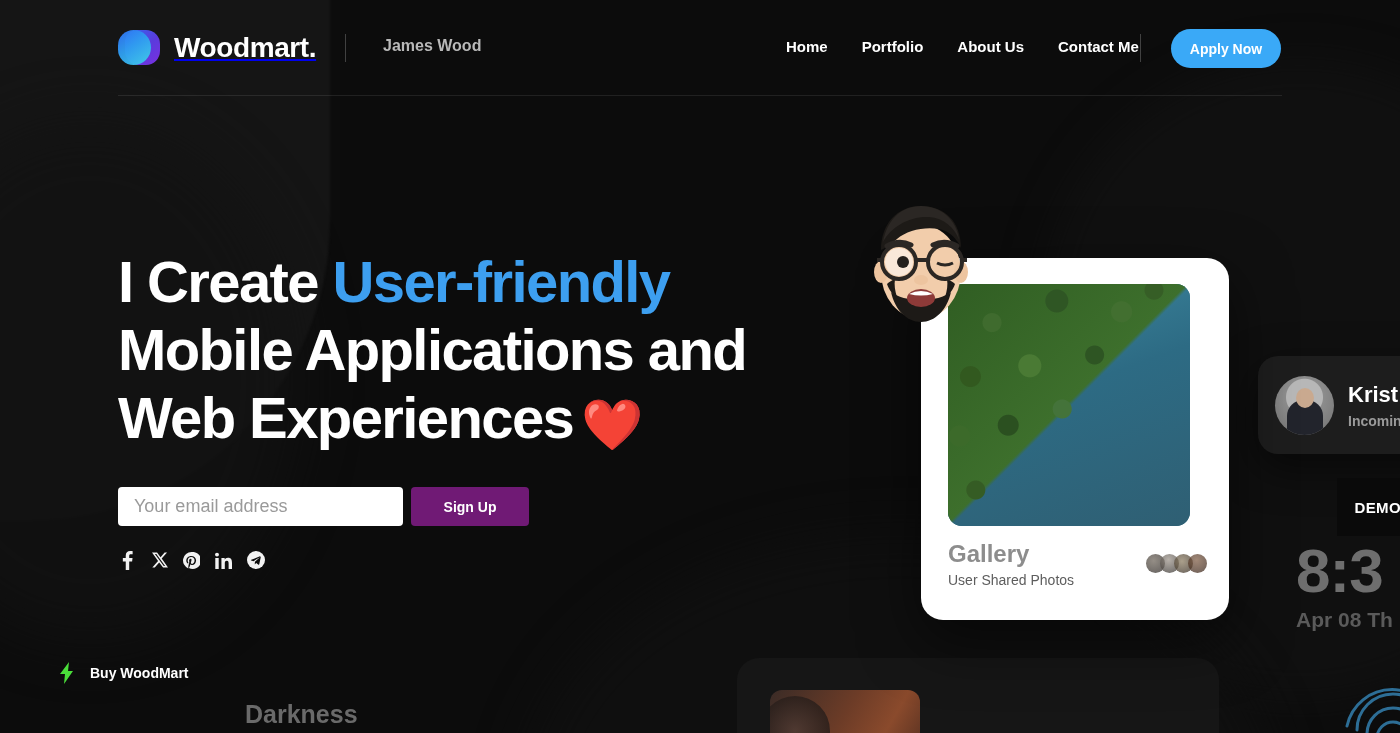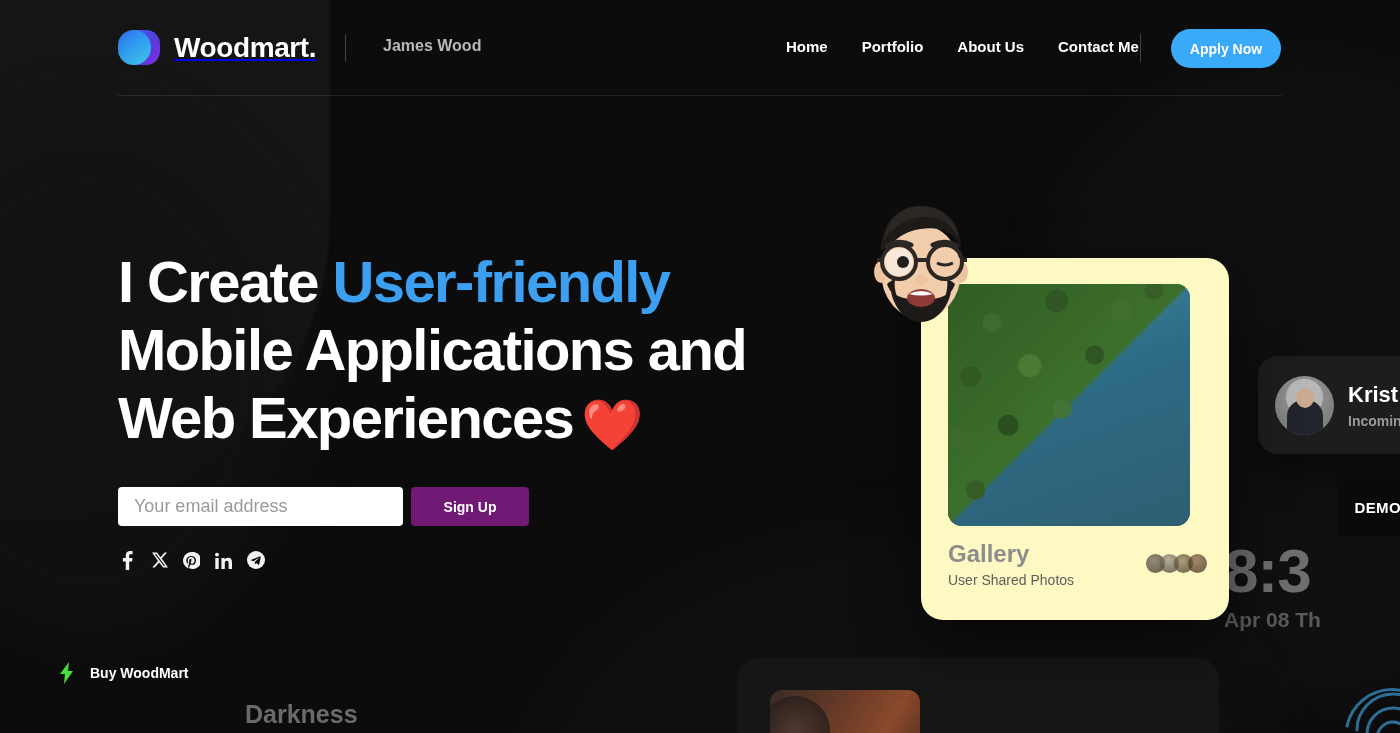--- a/index.html
+++ b/index.html
@@ -134,21 +134,21 @@
   .buy-badge span { color:#ffffff; font-size:14px; font-weight:700; }
 
   
   .memoji {
     position:absolute; left:855px; top:180px; width:130px; height:175px; z-index:22;
   }
 
   
   .gallery-card {
     position:absolute; left:921px; top:258px; width:308px; height:362px;
-    background:#fef9c3; border-radius:22px; z-index:18;
+    background:#ffffff; border-radius:22px; z-index:18;
     box-shadow:0 20px 60px rgba(0,0,0,.55);
   }
   .gallery-photo {
     position:absolute; left:27px; top:26px; width:242px; height:242px;
     border-radius:14px; overflow:hidden;
     background:#2a6d82;
   }
   .gallery-photo .water {
     position:absolute; inset:0;
     background:linear-gradient(160deg,#3f8ca3 0%,#2d6b84 45%,#2f5f73 100%);
@@ -216,21 +216,21 @@
 
   
   .demos-badge {
     position:absolute; left:1337px; top:478px; width:92px; height:58px;
     background:#0a0a0a; z-index:30;
     display:flex; align-items:center; justify-content:center;
   }
   .demos-badge span { color:#ffffff; font-size:15px; font-weight:700; letter-spacing:.4px; }
 
   
-  .clock-wrap { position:absolute; left:1224px; top:540px; z-index:14; }
+  .clock-wrap { position:absolute; left:1296px; top:540px; z-index:14; }
   .clock-time {
     color:#6e6e6e; font-size:62px; font-weight:700; letter-spacing:-1px;
     line-height:62px; white-space:nowrap;
   }
   .clock-date {
     color:#5a5a5a; font-size:21px; font-weight:600; margin-top:6px; white-space:nowrap;
   }
   .fingerprint {
     position:absolute; left:1345px; top:666px; width:96px; height:96px; z-index:13;
   }

